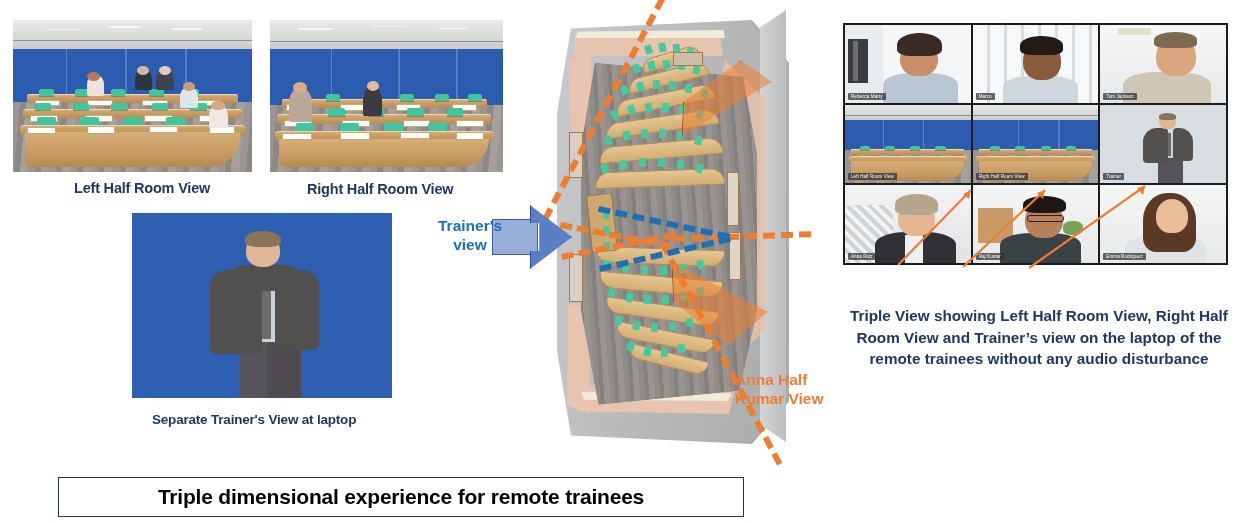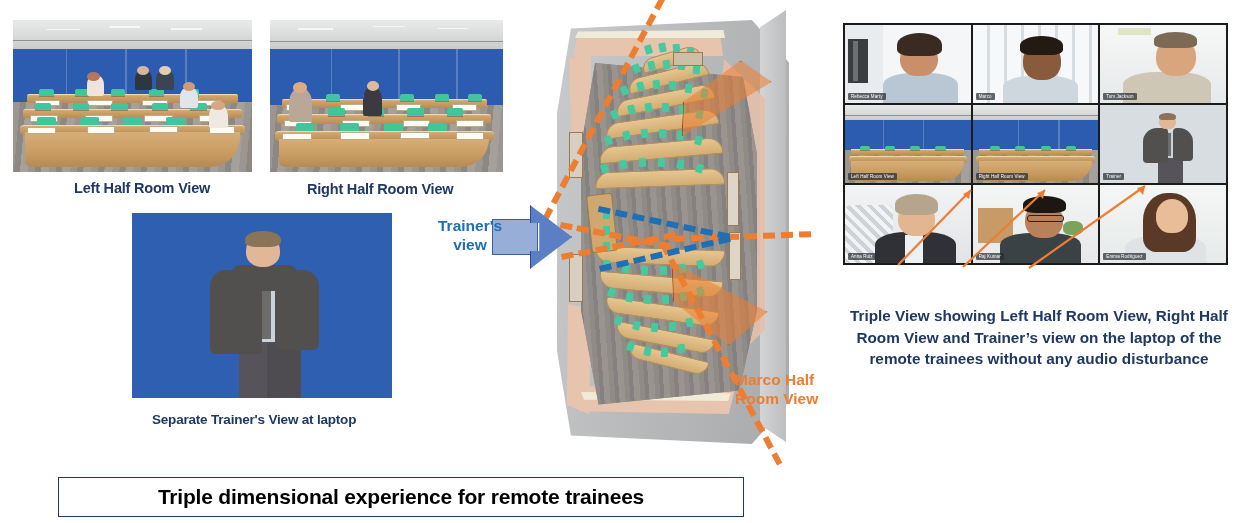--- a/index.html
+++ b/index.html
@@ -382,22 +382,22 @@
   <div class="tail"></div>
   <div class="head"></div>
 </div>
 
 <div id="trainer-view-label">
   <div>Trainer's</div>
   <div>view</div>
 </div>
 
 <div id="right-half-label">
-  <div>Marco Half</div>
-  <div>Room View</div>
+  <div>Anna Half</div>
+  <div>Kumar View</div>
 </div>
 
 <div id="vgrid">
 
   <div class="vtile" style="background:linear-gradient(160deg,#eef1f3,#d9dee2);">
     <div class="voffice" style="background:linear-gradient(90deg,#e9ecee 0 30%,#f4f6f7 30%);"></div>
     <div style="position:absolute;left:2%;top:18%;width:16%;height:56%;background:#3a3c3f;"></div>
     <div style="position:absolute;left:6%;top:20%;width:4%;height:52%;background:#6d7073;"></div>
     <div class="vperson-torso" style="left:30%;top:62%;width:60%;height:40%;background:#b9c7d4;"></div>
     <div class="vperson-head" style="left:44%;top:20%;width:30%;height:46%;background:#c98f6b;"></div>

